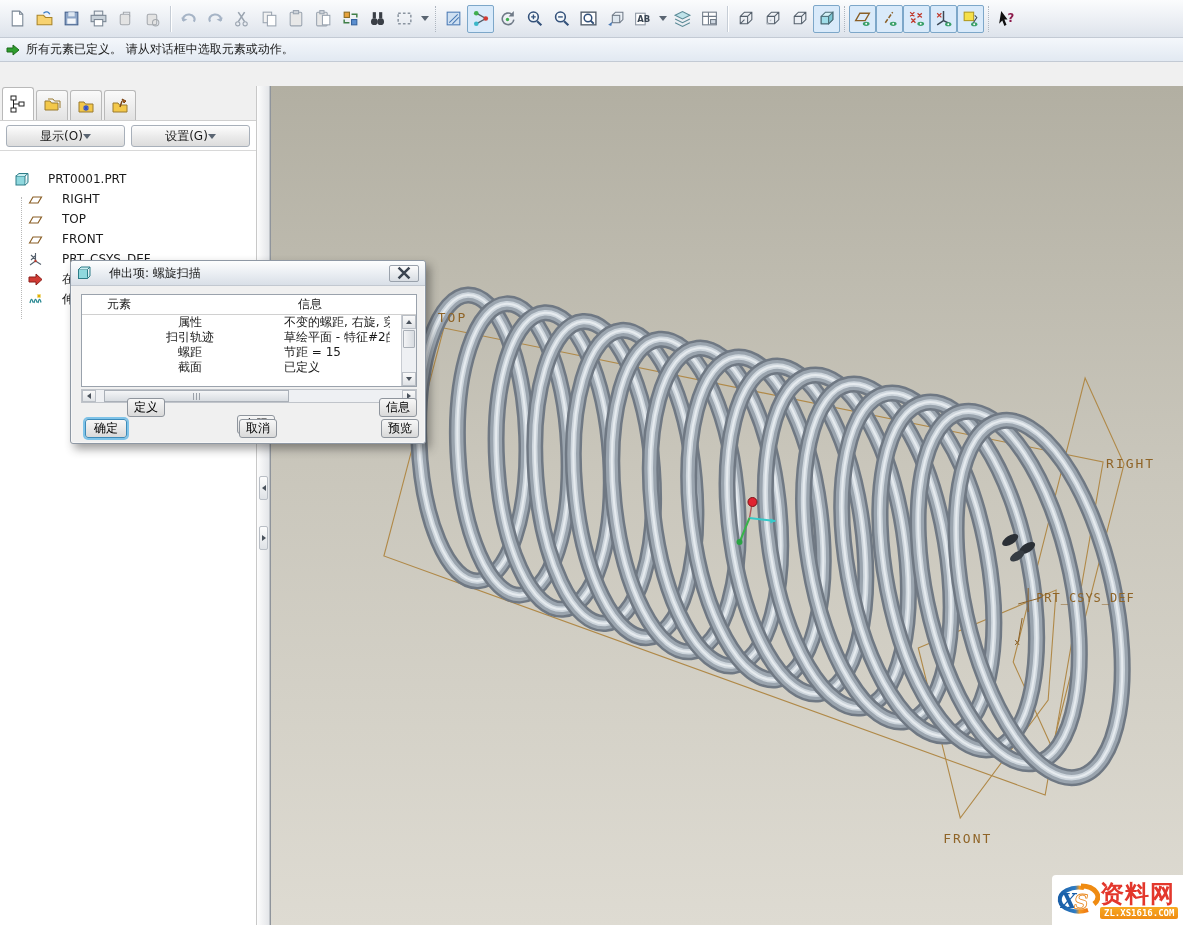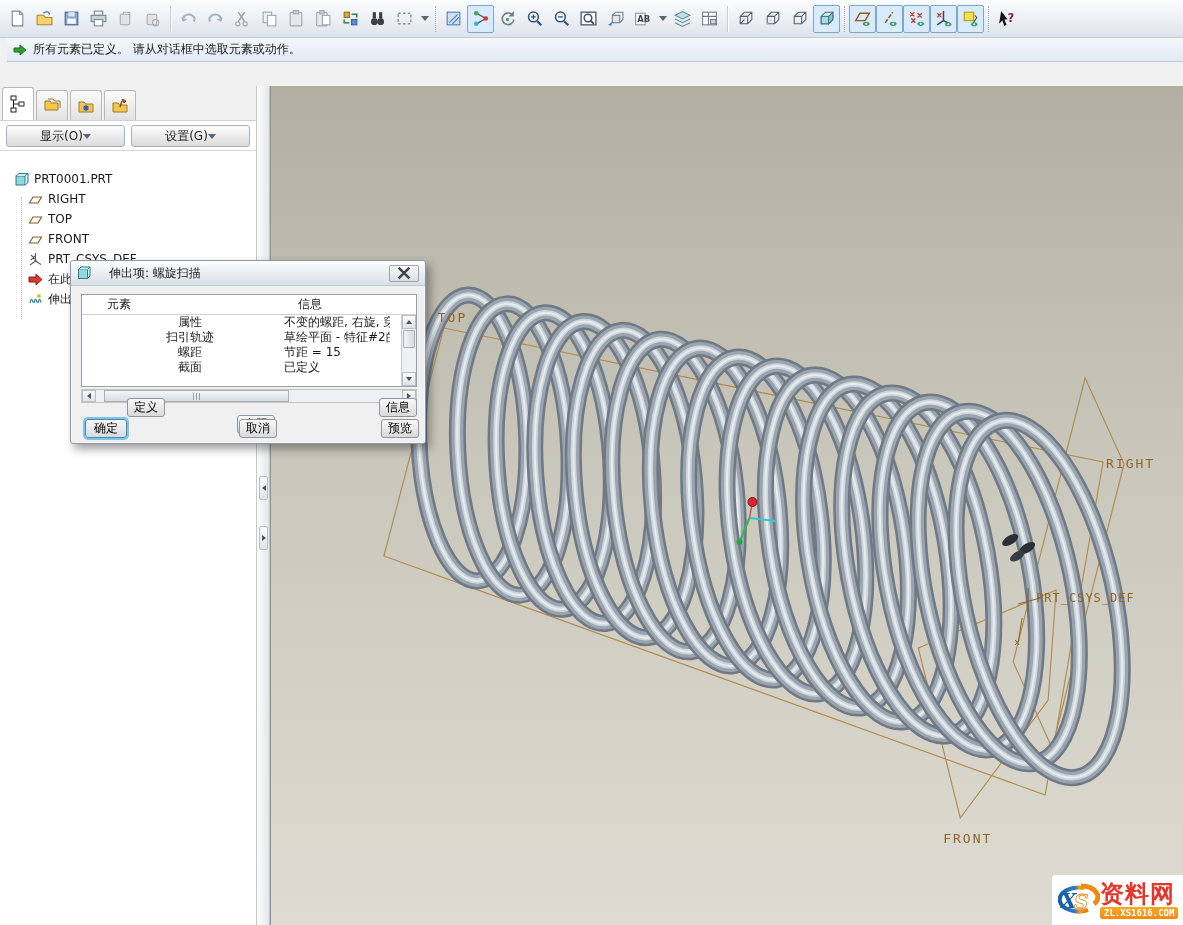--- a/index.html
+++ b/index.html
@@ -15,36 +15,36 @@
   .toolbar { height:38px; background:linear-gradient(#fbfcfd,#e7ebf1 70%,#dde3eb); border-bottom:1px solid #c3cad4; display:flex; align-items:center; padding:0 4px; }
   .tb { width:27px; height:28px; border:1px solid transparent; background:transparent; display:flex; align-items:center; justify-content:center; border-radius:2px; }
   .tb svg { width:19px; height:19px; }
   .tb.pressed { background:#d9eafa; border-color:#7da7c9; }
   .tb-sep { width:1px; height:26px; background:#c6cdd6; margin:0 4px; box-shadow:1px 0 0 #fff; }
   .tb-sep.dotted { width:0; border-left:1px dotted #aeb6c0; background:none; box-shadow:none; }
   .caret-down { width:0; height:0; border-left:4px solid transparent; border-right:4px solid transparent; border-top:5px solid #5a6572; }
   .tb-dd { width:13px; height:28px; display:flex; align-items:center; justify-content:center; }
 
   
-  .statusbar { height:24px; background:linear-gradient(#f4f7fb,#e2e9f2); border-bottom:1px solid #c3cad4; display:flex; align-items:center; gap:6px; padding-left:6px;margin-left:7px; }
+  .statusbar { height:24px; background:linear-gradient(#f4f7fb,#e2e9f2); border-bottom:1px solid #c3cad4; display:flex; align-items:center; gap:6px; padding-left:6px; }
   .statusbar svg { width:14px; height:14px; }
 
   
   .main { position:absolute; top:86px; left:0; right:0; bottom:0; display:flex; }
 
   
   .left-panel { width:257px; background:#f0f0f0; border-right:1px solid #c8c8c8; position:relative; }
   .tabs { display:flex; align-items:flex-end; height:34px; padding-left:2px; gap:2px; background:#f0f0f0; }
   .tab { width:32px; height:30px; display:flex; align-items:center; justify-content:center; border:1px solid #b9b9b9; border-bottom:none; border-radius:3px 3px 0 0; background:linear-gradient(#fafafa,#e2e2e2); }
   .tab.active { background:#fff; height:33px; }
   .tab svg { width:20px; height:20px; }
   .panel-btn-row { display:flex; gap:6px; padding:4px 6px 6px 6px; background:#fff; border-top:1px solid #cfcfcf; }
   .drop-btn { flex:1; height:22px; border:1px solid #a8b0ba; border-radius:3px; background:linear-gradient(#fdfdfd,#e8e8e8 60%,#dcdcdc); display:flex; align-items:center; justify-content:center; }
   .tree-area { position:absolute; top:64px; left:0; right:0; bottom:0; background:#fff; border-top:1px solid #d8d8d8; padding-top:18px; }
-  .tree-row { display:flex; align-items:center; gap:5px; height:20px; padding-left:14px; white-space:nowrap; }
+  .tree-row { display:flex; align-items:center; gap:19px; height:20px; padding-left:14px; white-space:nowrap; }
   .tree-row.child { padding-left:28px; }
   .tree-row svg { width:15px; height:15px; flex:0 0 15px; }
   .tree-guide { position:absolute; left:21px; top:46px; width:0; height:122px; border-left:1px dotted #b8b8b8; }
 
   
   .sash { width:13px; background:linear-gradient(90deg,#fdfdfd,#e4e6e9); border-right:1px solid #c0c4c9; position:relative; }
   .sash-arrow { position:absolute; left:2px; width:9px; height:24px; display:flex; align-items:center; justify-content:center; color:#444; font-size:8px; background:linear-gradient(#fcfcfc,#dfe2e6); border:1px solid #b9bec5; border-radius:2px; }
 
   
   .canvas { position:relative; flex:1; background:linear-gradient(#b2afa2,#c9c6bb 45%,#dedbd2); border-left:1px solid #8f949b; overflow:hidden; }

